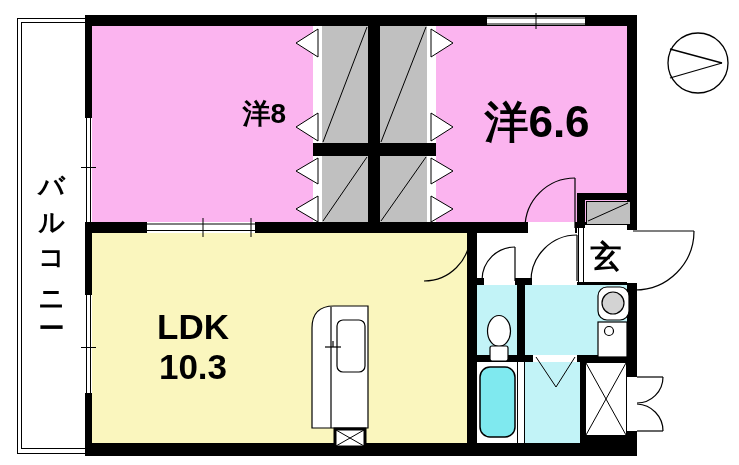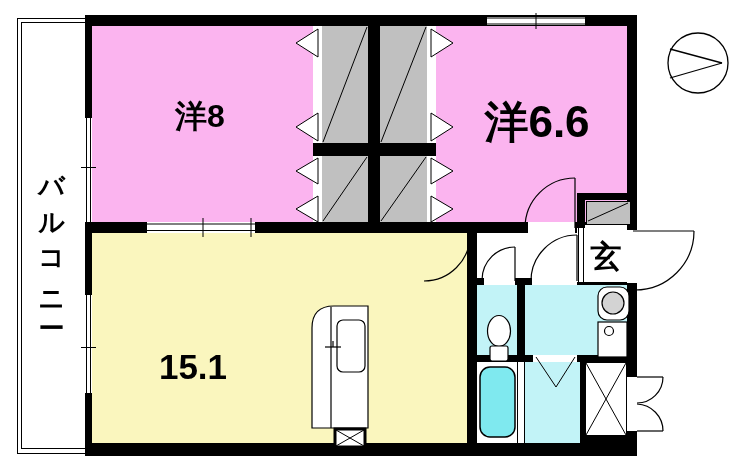--- a/index.html
+++ b/index.html
@@ -57,25 +57,25 @@
 
   <div class="abs white" style="left:85px;top:118px;width:7px;height:104px;"></div>
   <div class="abs white" style="left:85px;top:295px;width:7px;height:98px;"></div>
   <div class="abs white" style="left:487px;top:17px;width:98px;height:8px;"></div>
   <div class="abs white" style="left:147px;top:222px;width:108px;height:11px;"></div>
   <div class="abs white" style="left:528px;top:222px;width:47px;height:11px;"></div>
   <div class="abs white" style="left:484px;top:278px;width:31px;height:7px;"></div>
   <div class="abs white" style="left:532px;top:278px;width:45px;height:7px;"></div>
   <div class="abs white" style="left:533px;top:355px;width:44px;height:7px;"></div>
 
-  <div class="abs lbl" style="left:130px;top:100px;width:140px;height:40px;font-size:32px;">洋8</div>
+  <div class="abs lbl" style="left:146px;top:100px;width:140px;height:40px;font-size:28px;text-align:right;">洋8</div>
   <div class="abs lbl" style="left:457px;top:100px;width:160px;height:40px;font-size:44px;">洋6.6</div>
   <div class="abs lbl" style="left:123px;top:307px;width:140px;height:80px;font-size:35px;line-height:40px;">
-    <br>
-    <span>15.1</span>
+    <span>LDK</span><br>
+    <span>10.3</span>
   </div>
   <div class="abs lbl" style="left:583px;top:241px;width:46px;height:32px;font-size:31px;">玄</div>
   <div class="abs lbl" style="left:707px;top:55px;width:18px;height:16px;font-size:15px;transform:rotate(90deg);">N</div>
 
   <svg width="739" height="465" viewBox="0 0 739 465">
 
     <g stroke="#000" stroke-width="1" fill="none">
       <line x1="323" y1="142" x2="367" y2="27"></line>
       <line x1="323" y1="221" x2="367" y2="157"></line>
       <line x1="381" y1="142" x2="426" y2="27"></line>

